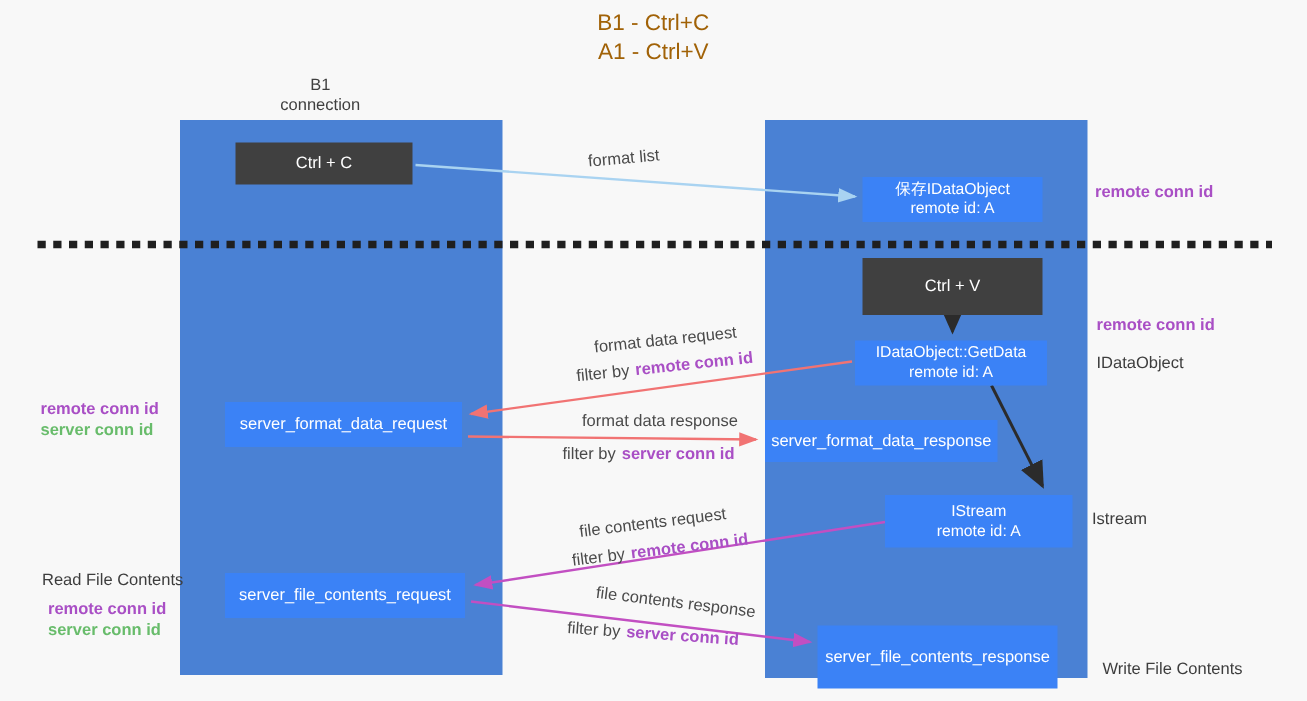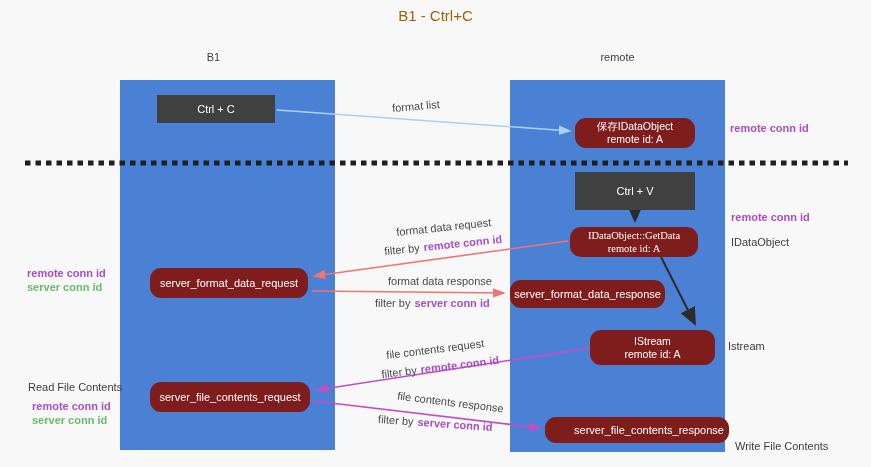--- a/index.html
+++ b/index.html
@@ -13,21 +13,21 @@
   .col-header.left{left:106px;width:215px;}
   .col-header.right{left:510px;width:215px;}
 
   .lifeline{position:absolute;background:#4a81d4;}
   .lifeline.left{left:120px;top:80px;width:215px;height:370px;}
   .lifeline.right{left:510px;top:80px;width:215px;height:372px;}
 
   .node{position:absolute;display:flex;flex-direction:column;align-items:center;
         justify-content:center;color:#ffffff;text-align:center;z-index:3;}
   .node.green{background:#404040;font-size:11px;}
-  .node.orange{background:#7f1d1d;font-size:10.5px;line-height:13px;border-radius:11px;}
+  .node.orange{background:#3b82f6;font-size:10.5px;line-height:13px;}
 
   .svg-overlay{position:absolute;left:0;top:0;z-index:2;}
 
   .edge-label{position:absolute;font-size:11px;color:#4a4a4a;white-space:nowrap;z-index:4;}
   .rot-m5{transform:rotate(-5deg);}
   .rot-m6{transform:rotate(-6deg);}
   .rot-m7{transform:rotate(-7deg);}
   .rot-p7{transform:rotate(7deg);}
   .rot-p4{transform:rotate(4deg);}
 
@@ -39,27 +39,28 @@
   .annot.bold-purple{color:#a94fc5;font-weight:bold;}
   .annot-pair{position:absolute;font-size:11px;line-height:14px;font-weight:bold;white-space:nowrap;z-index:4;}
 </style>
 </head>
 <body>
 
 <div class="canvas">
 
   <div class="title">
     <div>B1 - Ctrl+C</div>
+    <div>A1 - Ctrl+V</div>
   </div>
 
   <div class="col-header left">
     <div>B1</div>
+    <div>connection</div>
   </div>
   <div class="col-header right">
-    <div>remote</div>
   </div>
 
   <div class="lifeline left"></div>
   <div class="lifeline right"></div>
 
   <svg class="svg-overlay" width="871" height="467">
     <defs>
       <marker id="m-blue" markerWidth="9" markerHeight="8" refX="7" refY="3" orient="auto">
         <path d="M0,0 L8,3 L0,6 Z" fill="#a9d3f1"></path>
       </marker>
@@ -97,21 +98,21 @@
 
   <div class="node orange" style="left:575px;top:118px;width:120px;height:30px;">
     <div>保存IDataObject</div>
     <div>remote id: A</div>
   </div>
 
   <div class="node green" style="left:575px;top:172px;width:120px;height:38px;">
     <div>Ctrl + V</div>
   </div>
 
-  <div class="node orange" style="left:570px;top:227px;width:128px;height:30px;font-family:Liberation Serif, serif;">
+  <div class="node orange" style="left:570px;top:227px;width:128px;height:30px;">
     <div>IDataObject::GetData</div>
     <div>remote id: A</div>
   </div>
 
   <div class="node orange" style="left:150px;top:268px;width:158px;height:30px;font-size:11px;">
     <div>server_format_data_request</div>
   </div>
 
   <div class="node orange" style="left:510px;top:280px;width:155px;height:28px;font-size:11px;">
     <div>server_format_data_response</div>
@@ -119,21 +120,21 @@
 
   <div class="node orange" style="left:590px;top:330px;width:125px;height:35px;">
     <div>IStream</div>
     <div>remote id: A</div>
   </div>
 
   <div class="node orange" style="left:150px;top:382px;width:160px;height:30px;font-size:11px;">
     <div>server_file_contents_request</div>
   </div>
 
-  <div class="node orange" style="left:545px;top:417px;width:160px;height:26px;font-size:11px;padding-left:24px;">
+  <div class="node orange" style="left:545px;top:417px;width:160px;height:42px;font-size:11px;">
     <div>server_file_contents_response</div>
   </div>
 
   <div class="edge-label rot-m5" style="left:392px;top:100px;">format list</div>
 
   <div class="edge-label rot-m6" style="left:396px;top:221px;">format data request</div>
 
   <div class="edge-label rot-m6" style="left:384px;top:239px;">
     <span>filter by</span><span class="purple filter-id">remote conn id</span>
   </div>

